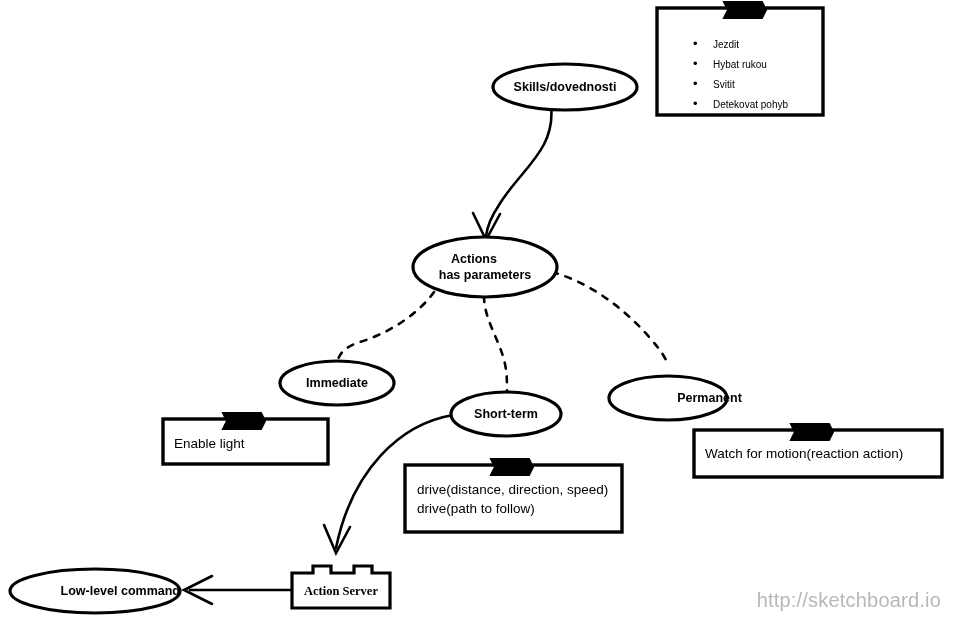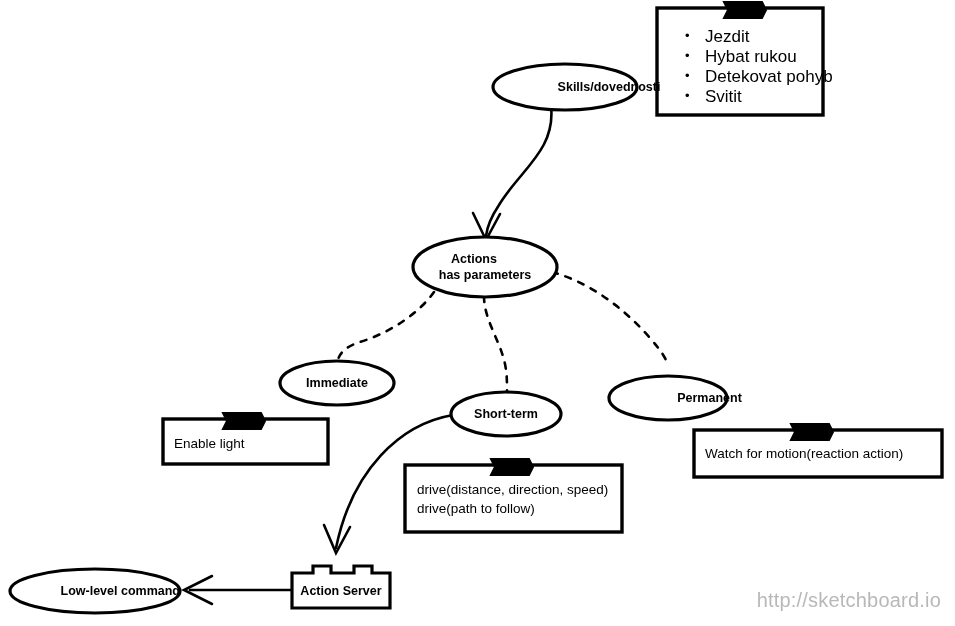--- a/index.html
+++ b/index.html
@@ -36,24 +36,24 @@
   }
   .note-text {
     position: absolute;
     font-size: 13.5px;
     color: #000000;
     line-height: 19px;
     white-space: pre;
   }
   .bullet-list {
     position: absolute;
-    font-size: 17px;
+    font-size: 10px;
     color: #000000;
     line-height: 20px;
-    margin: 4px;
+    margin: 12px;
     padding: 0;
     list-style: none;
   }
   .bullet-list li {
     position: relative;
     padding-left: 26px;
     white-space: pre;
   }
   .bullet-list li::before {
     content: "\2022";
@@ -114,40 +114,40 @@
     <ellipse cx="565" cy="87" rx="72" ry="23" fill="#ffffff" stroke="#000000" stroke-width="3.2"></ellipse>
     <ellipse cx="485" cy="267" rx="72" ry="30" fill="#ffffff" stroke="#000000" stroke-width="3.2"></ellipse>
     <ellipse cx="337" cy="383" rx="57" ry="22" fill="#ffffff" stroke="#000000" stroke-width="3.2"></ellipse>
     <ellipse cx="506" cy="414" rx="55" ry="22" fill="#ffffff" stroke="#000000" stroke-width="3.2"></ellipse>
     <ellipse cx="668" cy="398" rx="59" ry="22" fill="#ffffff" stroke="#000000" stroke-width="3.2"></ellipse>
     <ellipse cx="95" cy="591" rx="85" ry="22" fill="#ffffff" stroke="#000000" stroke-width="3.2"></ellipse>
 
     <path d="M 292 573 L 313 573 L 313 566 L 331 566 L 331 573 L 354 573 L 354 566 L 372 566 L 372 573 L 390 573 L 390 608 L 292 608 Z" fill="#ffffff" stroke="#000000" stroke-width="3.2" stroke-linejoin="miter"></path>
   </svg>
 
-  <div class="node-label" style="left:493px; top:80px; width:144px;margin-left:44px;">Skills/dovednosti</div>
+  <div class="node-label" style="left:493px; top:80px; width:144px;">Skills/dovednosti</div>
 
   <div class="node-label" style="left:402px; top:252px; width:144px;">Actions</div>
   <div class="node-label" style="left:413px; top:268px; width:144px;">has parameters</div>
 
   <div class="node-label" style="left:280px; top:376px; width:114px;">Immediate</div>
 
   <div class="node-label" style="left:451px; top:407px; width:110px;">Short-term</div>
 
   <div class="node-label" style="left:643px; top:391px; width:133px;">Permanent</div>
 
   <div class="node-label" style="left:10px; top:584px; width:170px;text-align:right;">Low-level command</div>
 
-  <div class="node-label" style="left:292px; top:584px; width:98px;">Action Server</div>
+  <div class="node-label" style="left:292px; top:584px; width:98px;font-family:Liberation Serif, serif;">Action Server</div>
 
   <ul class="bullet-list" style="left:675px; top:23px; width:140px;">
     <li>Jezdit</li>
     <li>Hybat rukou</li>
+    <li>Svitit</li>
     <li>Detekovat pohyb</li>
-    <li>Svitit</li>
   </ul>
 
   <div class="note-text" style="left:174px; top:434px;">Enable light</div>
 
   <div class="note-text" style="left:417px; top:480px;text-align:right;">drive(distance, direction, speed)</div>
   <div class="note-text" style="left:417px; top:499px;">drive(path to follow)</div>
 
   <div class="note-text" style="left:705px; top:444px;">Watch for motion(reaction action)</div>
 
   <div class="watermark">http://sketchboard.io</div>

